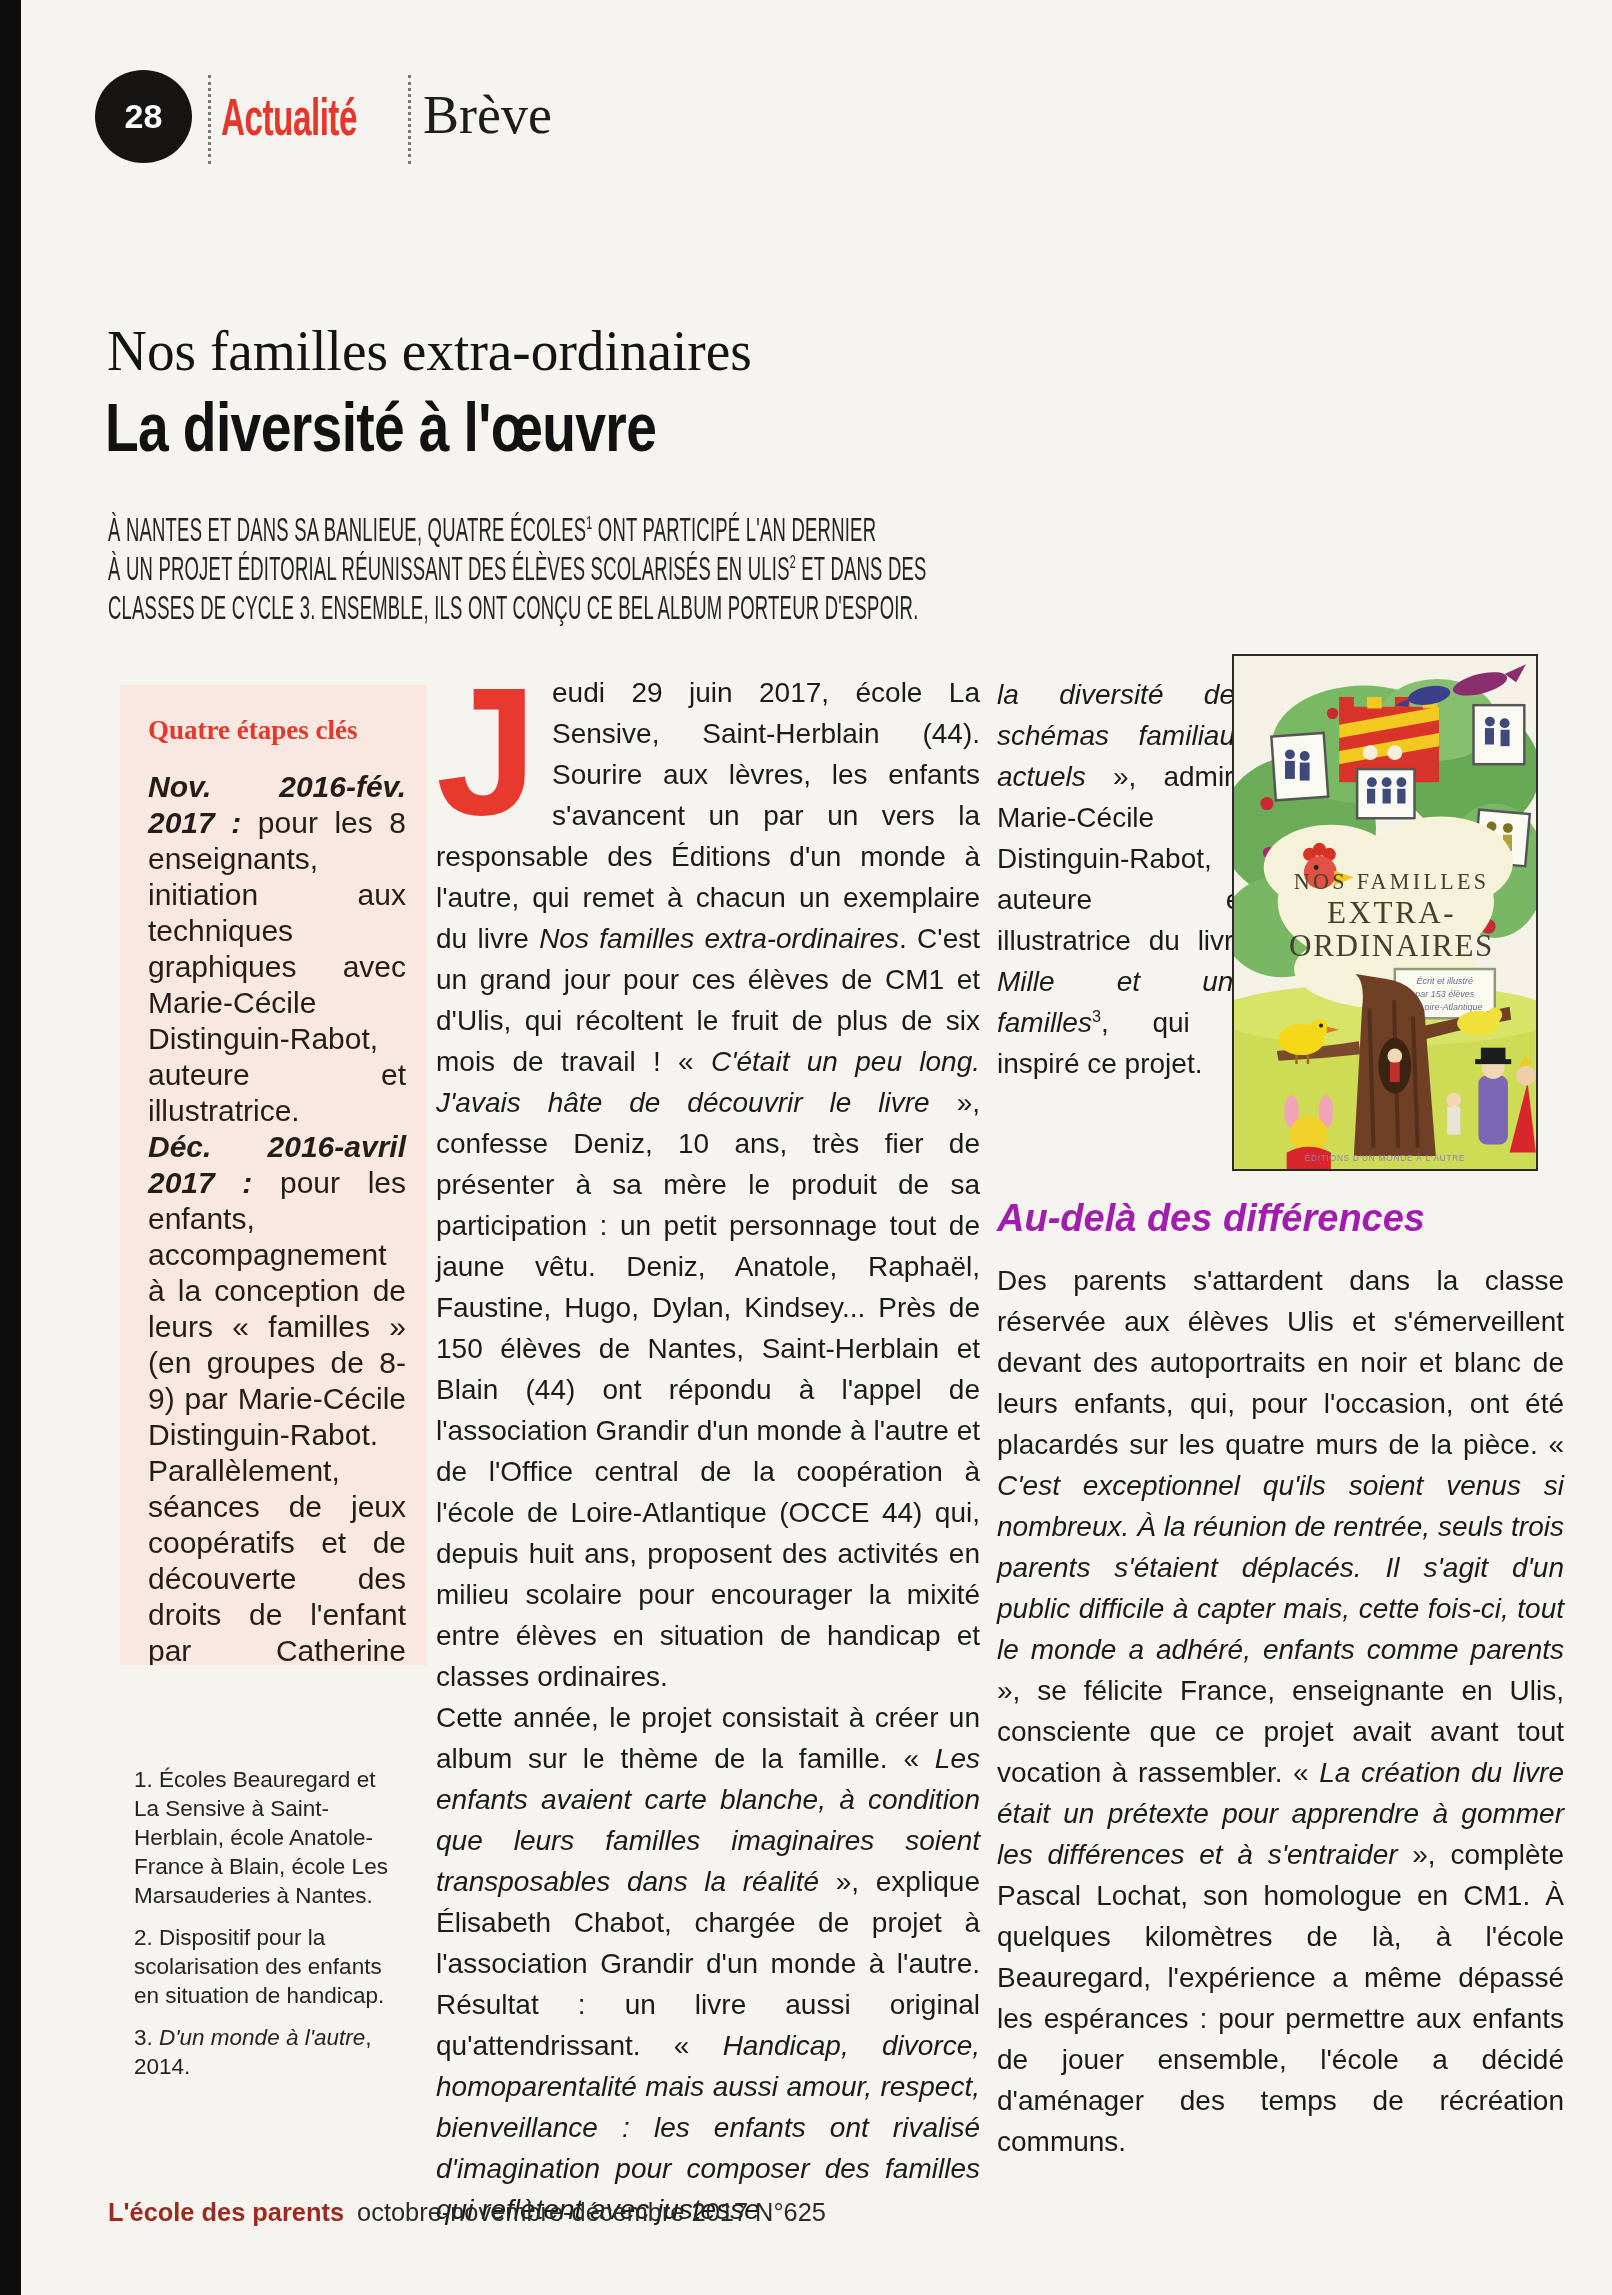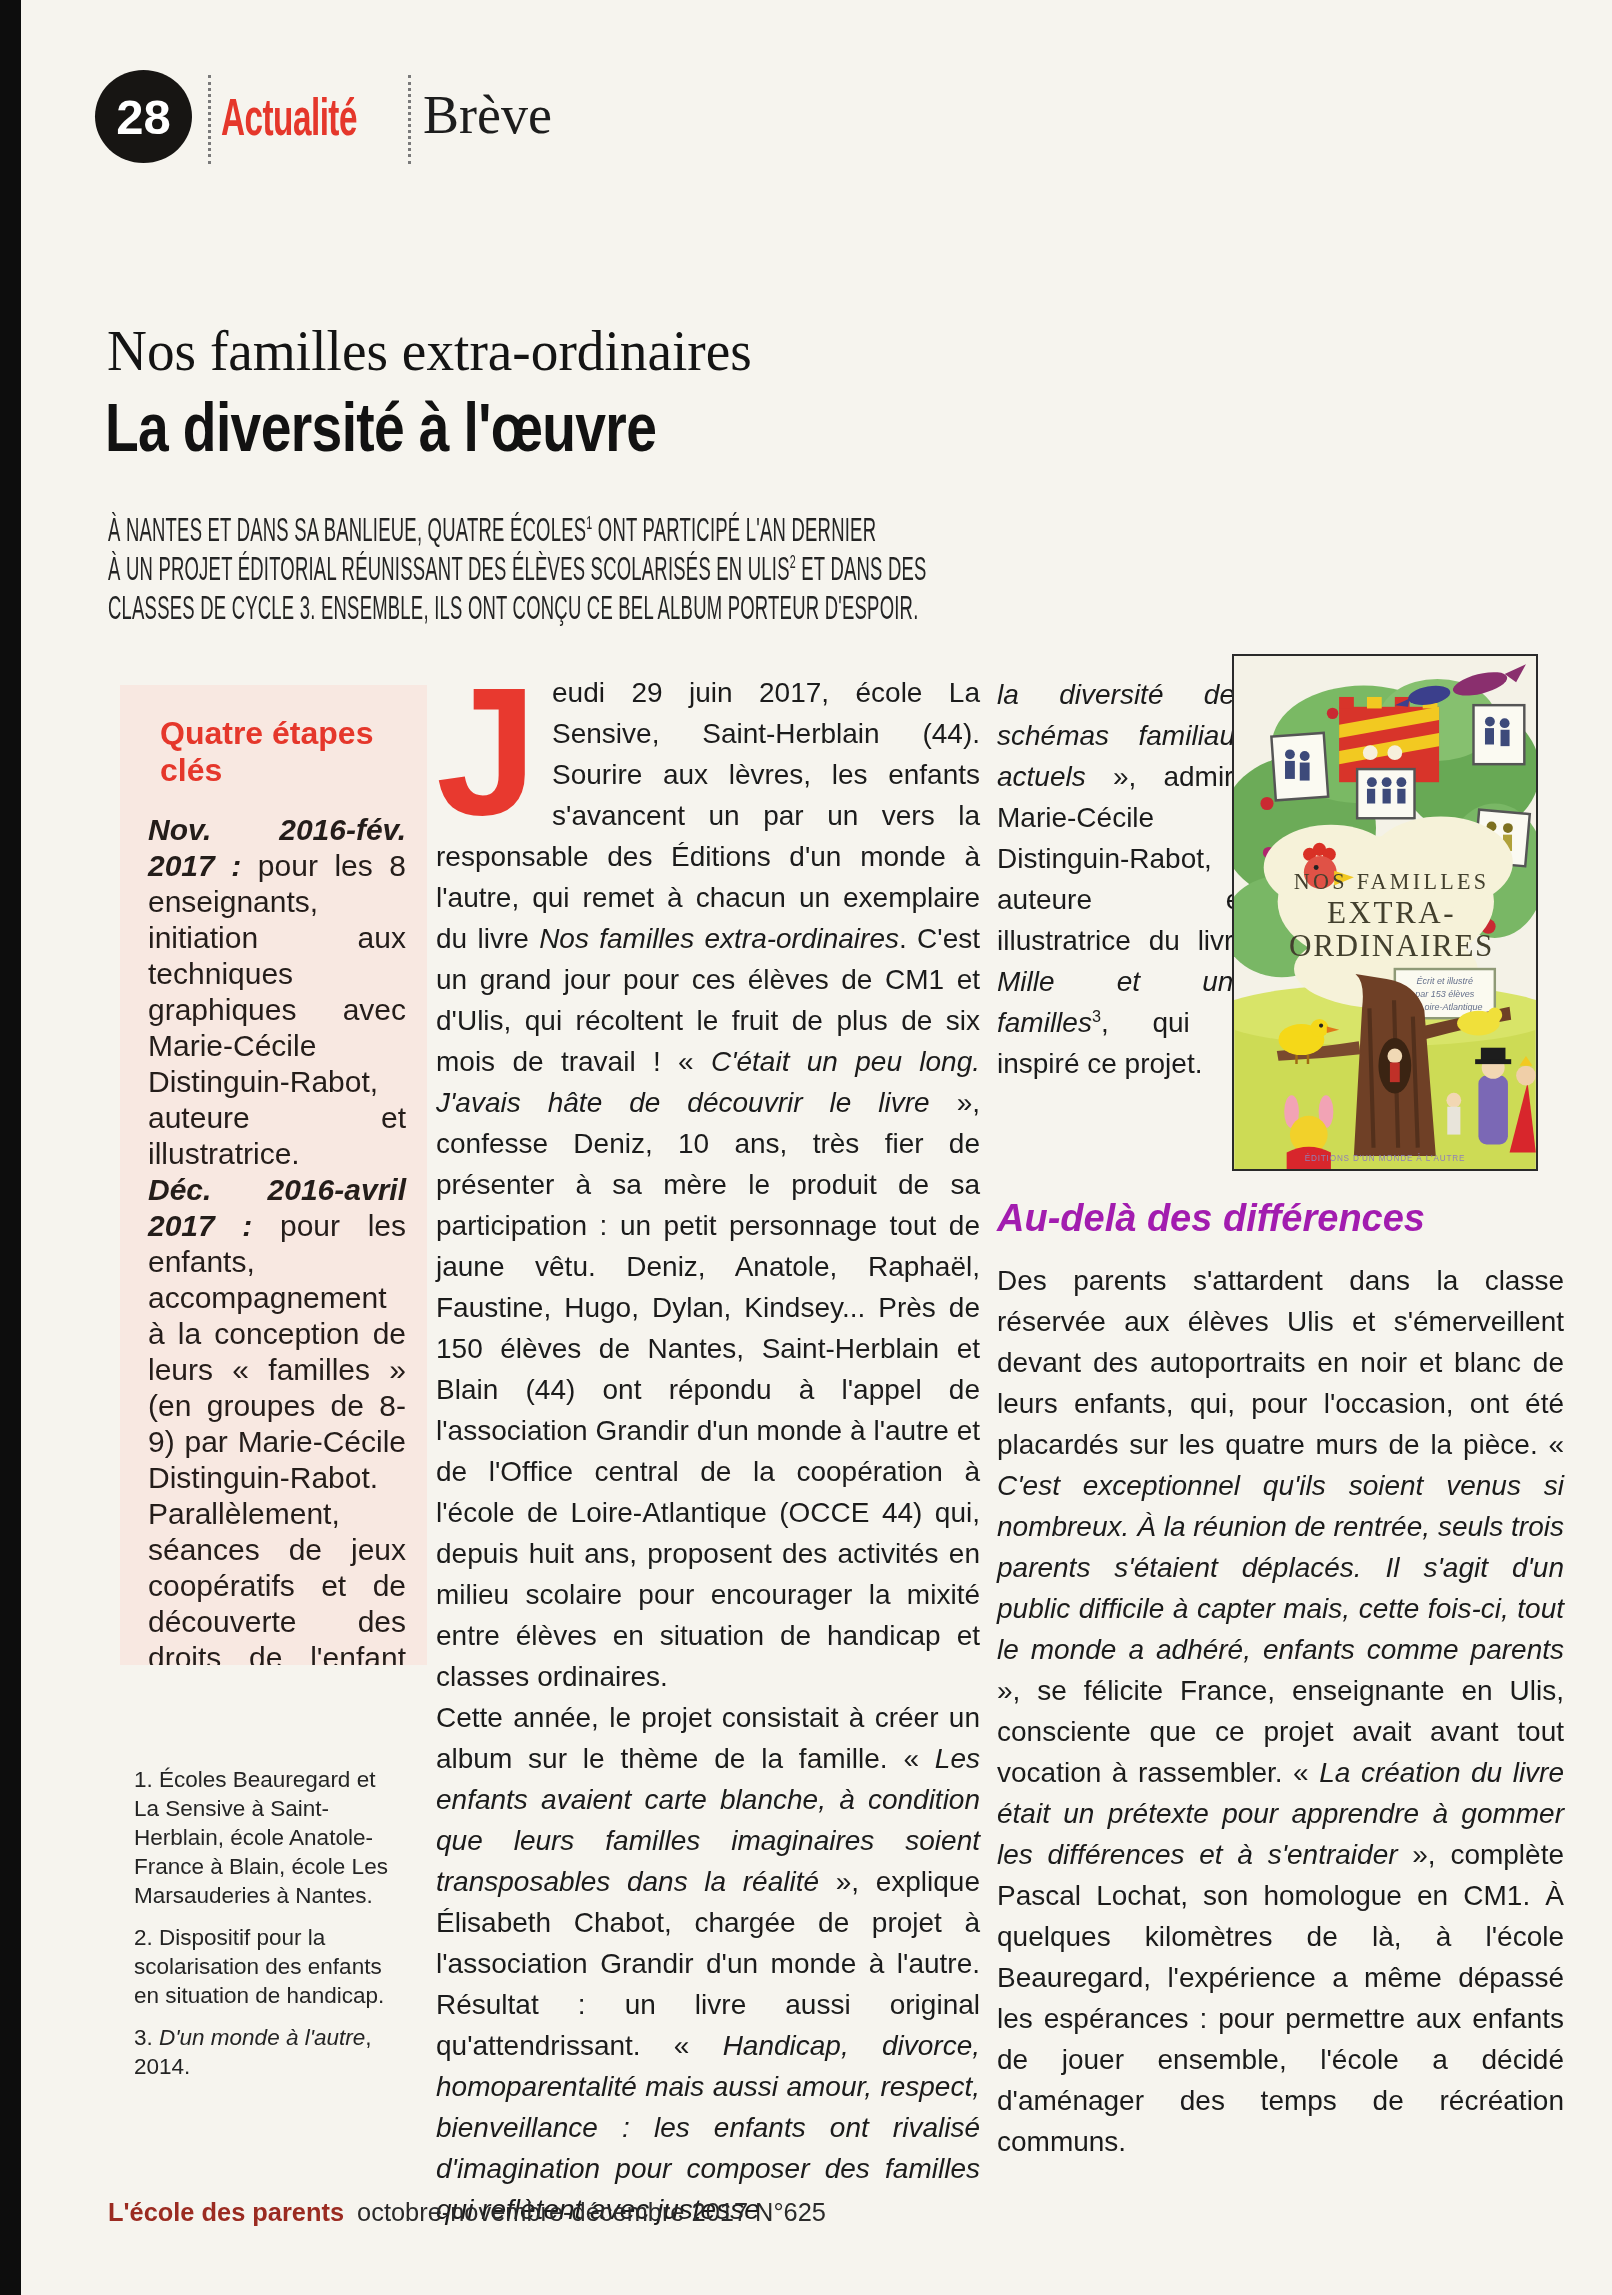--- a/index.html
+++ b/index.html
@@ -2,21 +2,21 @@
 <html lang="fr" style="font-size:13px"><head>
 <meta charset="utf-8">
 <style>
   html,body{margin:0;padding:0;background:#e9e7e2;}
   .page{position:relative;width:1613px;height:2295px;background:#f6f4ee;
         font-family:"Liberation Sans",sans-serif;color:#1b1b1b;overflow:hidden;}
   .scan-strip{position:absolute;left:0;top:0;width:21px;height:2295px;background:#0d0d0d;}
 
   
   .pagenum{position:absolute;left:95px;top:70px;width:97px;height:93px;border-radius:50%;
-           background:#171513;color:#ffffff;font-size:49px;font-weight:700;
+           background:#171513;color:#ffffff;font-size:34px;font-weight:700;
            display:flex;align-items:center;justify-content:center;}
   .vsep{position:absolute;top:75px;height:89px;border-left:3.3px dotted #7a7a7a;}
   .sep1{left:208px}.sep2{left:408px}
   .section-label{position:absolute;left:221px;top:87px;font-size:52px;font-weight:700;
            color:#e5372b;letter-spacing:-0.8px;transform:scaleX(.64);transform-origin:0 0;white-space:nowrap;}
   .rubric-label{position:absolute;left:423px;top:84px;font-family:"Liberation Serif",serif;
            font-size:54px;color:#1d1d1d;white-space:nowrap;}
 
   
   .kicker{position:absolute;left:107px;top:318px;font-family:"Liberation Serif",serif;
@@ -24,21 +24,21 @@
   .main-title{position:absolute;left:105px;top:388px;font-size:69px;font-weight:700;
           letter-spacing:-0.8px;color:#121212;transform:scaleX(.80);transform-origin:0 0;white-space:nowrap;}
   .standfirst{position:absolute;left:108px;top:510px;transform:scaleX(.56);transform-origin:0 0;color:#242424;}
   .standfirst div{font-size:33px;line-height:39px;white-space:nowrap;letter-spacing:0.4px;}
   sup{font-size:58%;vertical-align:super;line-height:0;}
   .i{font-style:italic;}
 
   
   .sidebar{position:absolute;left:120px;top:685px;width:307px;height:980px;background:#f8e8e1;
            box-sizing:border-box;padding:29.5px 21px 0 28px;overflow:hidden;}
-  .sidebar h3{margin:0 0 23px 12px;font-size:32px;color:#e5372b;letter-spacing:0;}
+  .sidebar h3{margin:0 0 23px 0;font-size:27px;color:#e5372b;letter-spacing:0;font-family:Liberation Serif, serif;}
   .sb-entry{margin:0;font-size:30px;line-height:36px;text-align:justify;color:#241d1a;}
   .sb-date{font-weight:700;font-style:italic;}
 
   
   .bodytext{font-size:28px;line-height:41px;text-align:justify;}
   .bodytext p{margin:0;}
   .col1{position:absolute;left:436px;top:672px;width:544px;}
   .dropcap{float:left;color:#e8392f;font-size:182px;line-height:133px;font-weight:700;
            margin:13px 14.8px 0 0;}
   .col2a{position:absolute;left:997px;top:674px;width:252px;}

